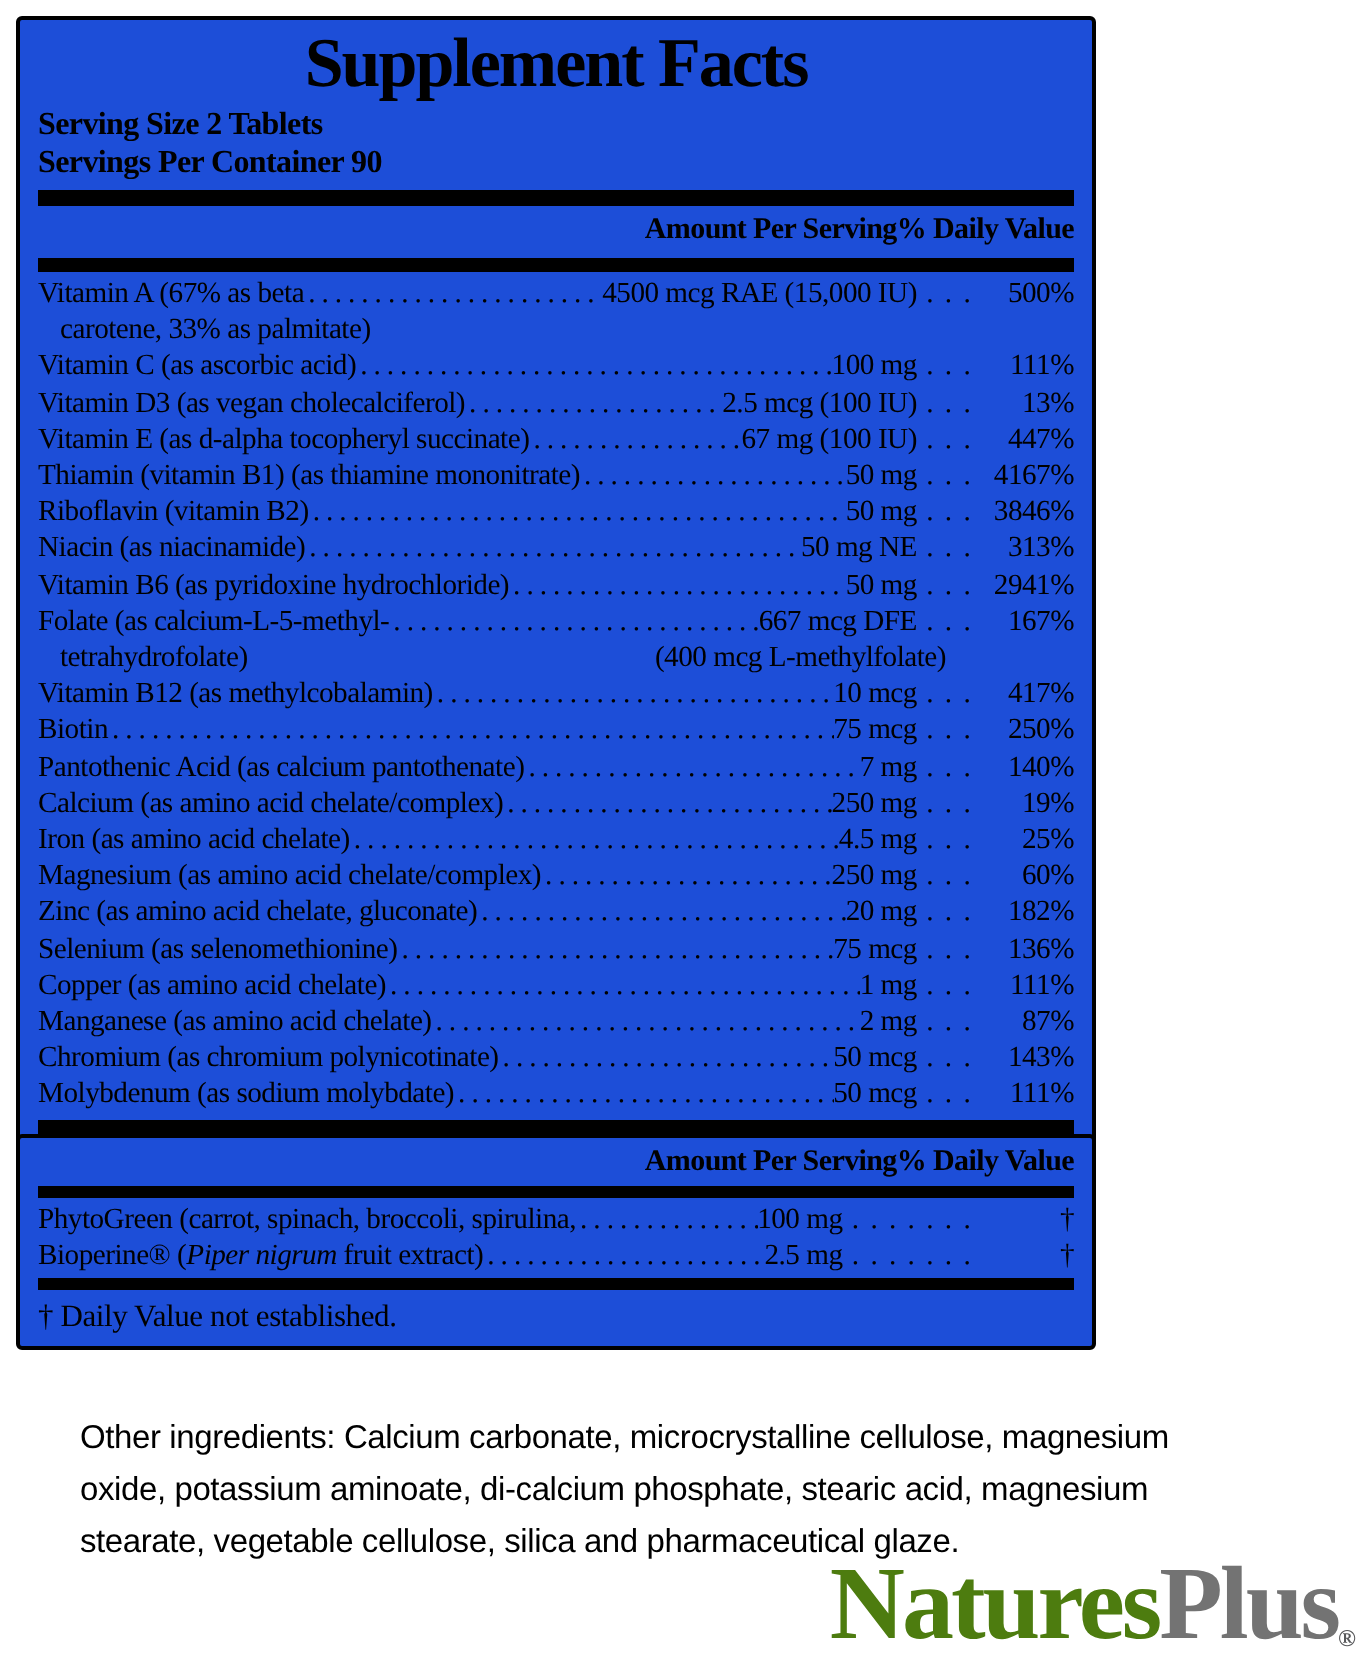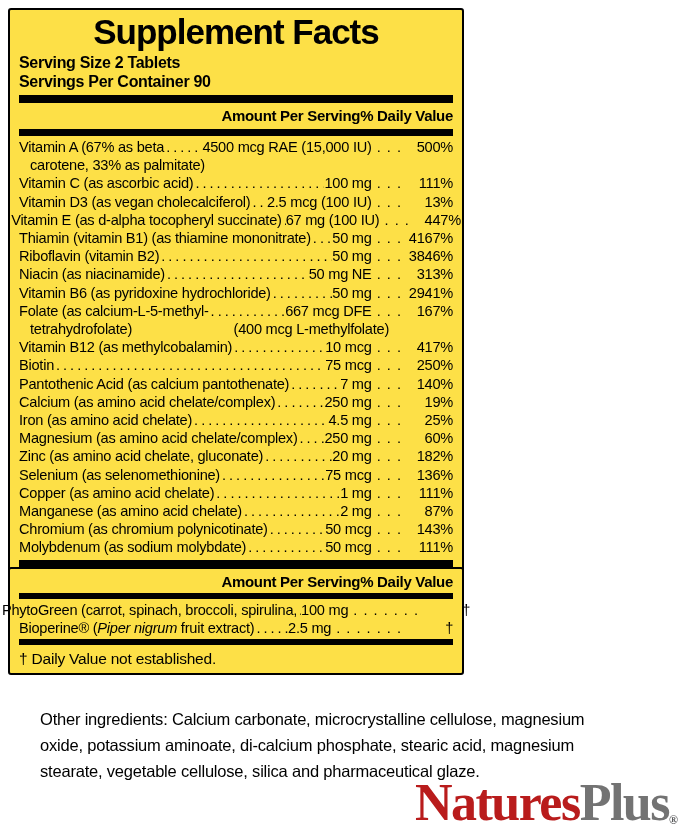--- a/index.html
+++ b/index.html
@@ -1,19 +1,19 @@
 <!DOCTYPE html>
 <html><head>
 <meta charset="utf-8">
 <style>
   html,body{margin:0;padding:0;background:#fff;}
   .canvas{position:relative;width:679px;height:836px;background:#fff;overflow:hidden;
           font-family:"Liberation Sans",sans-serif;color:#000;}
-  .panel{position:absolute;left:8px;width:456px;border:2.5px solid #000;border-radius:3px;
-         background:#fde047;box-sizing:border-box;padding:2px 9px 4px 9px;}
+  .panel{position:absolute;left:8px;width:540px;border:2.5px solid #000;border-radius:3px;
+         background:#1d4ed8;box-sizing:border-box;padding:2px 9px 4px 9px;font-family:Liberation Serif, serif;}
   #panel1{top:8px;}
   #panel2{top:567px;}
   .sf-title{font-size:35px;font-weight:bold;text-align:center;letter-spacing:-1px;
             line-height:38px;margin:1px 0 2px 0;}
   .serving{font-size:16px;font-weight:bold;line-height:19px;letter-spacing:-0.3px;}
   .bar{height:8px;background:#000;margin:4px 0 2px 0;}
   .bar.thin{height:6px;margin:2px 0;}
   .hdr{display:flex;justify-content:flex-end;font-weight:bold;font-size:15px;
        letter-spacing:-0.3px;padding:2px 0 1px 0;}
   .rows{font-size:14.6px;line-height:18.2px;letter-spacing:-0.25px;}
@@ -281,16 +281,16 @@
     <div class="footnote">† Daily Value not established.</div>
   </div>
 
   <div class="other">
     <div>Other ingredients: Calcium carbonate, microcrystalline cellulose, magnesium</div>
     <div>oxide, potassium aminoate, di-calcium phosphate, stearic acid, magnesium</div>
     <div>stearate, vegetable cellulose, silica and pharmaceutical glaze.</div>
   </div>
 
   <div class="brand">
-    <span class="p1" style="color: #b91c1c;">Natures</span><span class="p2" style="color: #737373;">Plus</span><span class="reg" style="color: rgb(88, 89, 91);">®</span>
+    <span class="p1" style="color: #4d7c0f;">Natures</span><span class="p2" style="color: #737373;">Plus</span><span class="reg" style="color: rgb(88, 89, 91);">®</span>
   </div>
 
 </div>
 
 </body></html>

